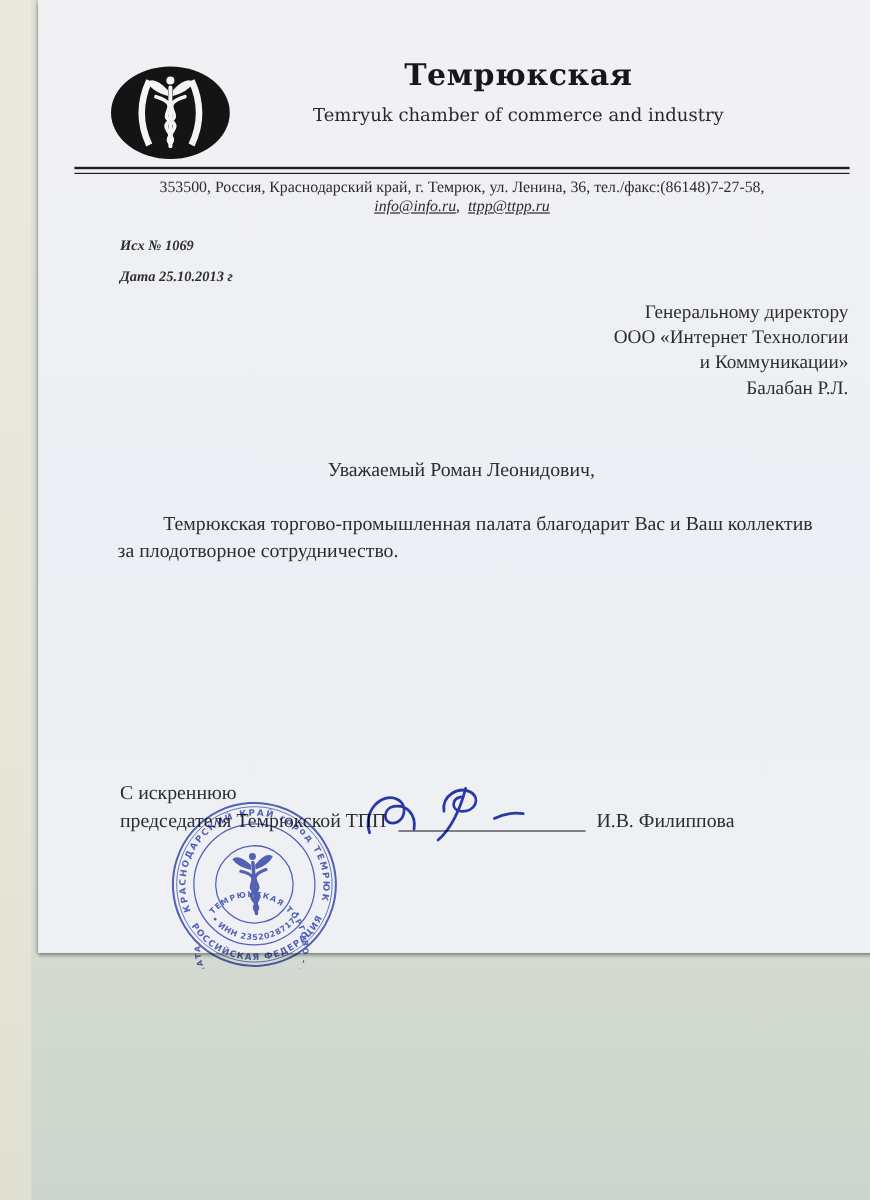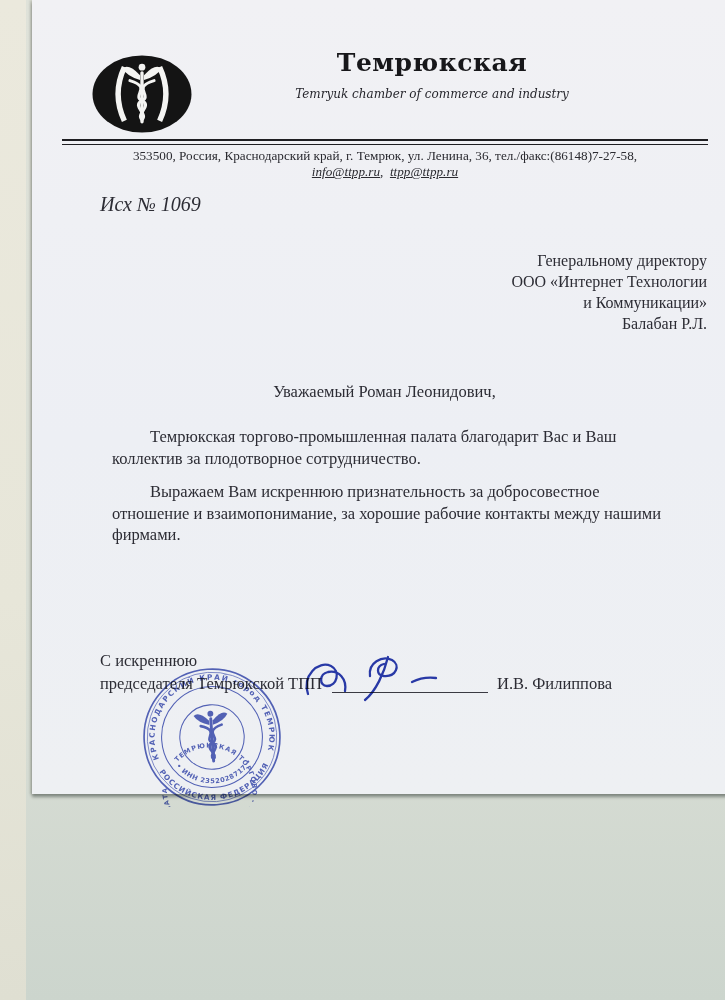--- a/index.html
+++ b/index.html
@@ -15,33 +15,33 @@
   .paper{
     position:absolute;left:32px;top:0;width:700px;height:794px;
     background:linear-gradient(180deg,#f1f1f4 0%,#edeff4 55%,#eef0f3 100%);
     box-shadow:0 3px 3px rgba(30,40,35,.45),-2px 0 2px rgba(70,70,55,.18);
   }
   .abs{position:absolute;}
   
   .logo{left:58px;top:50px;width:104px;height:88px;}
   .titles{left:140px;top:46px;width:520px;text-align:center;color:#17171a;}
   .org-ru{font-family:"DejaVu Serif",serif;font-weight:700;font-size:25px;line-height:34px;letter-spacing:.5px;}
-  .org-en{font-family:"DejaVu Serif",serif;font-style:italic;font-size:12px;margin-top:7px;color:#26262c;}
+  .org-en{font-family:"DejaVu Serif",serif;font-size:15px;margin-top:7px;color:#26262c;}
   .rule{left:30px;top:139px;width:646px;height:3px;border-top:2px solid #1f1f22;border-bottom:1px solid #1f1f22;}
   .address{left:30px;top:148px;width:646px;text-align:center;font-size:13.2px;color:#2a2a30;}
   .address .email{font-style:italic;text-decoration:underline;}
   .address .sep{white-space:pre;}
   
-  .refblock{left:68px;top:191px;font-style:italic;font-size:20px;line-height:26px;color:#2c2c34;}
+  .refblock{left:68px;top:191px;font-style:italic;font-size:12px;line-height:26px;color:#2c2c34;font-weight:bold;}
   
   .recipient{right:25px;top:250px;text-align:right;font-size:16px;line-height:21px;color:#2c2c34;}
   
   .salutation{left:60px;top:382px;width:585px;text-align:center;font-size:16.5px;color:#2c2c34;}
   .bodytext{left:62px;top:426px;width:584px;color:#2c2c34;}
-  .bodytext p{margin:0 0 12px 18px;font-size:16.5px;line-height:21.5px;text-indent:38px;}
+  .bodytext p{margin:0 0 12px 4px;font-size:16.5px;line-height:21.5px;text-indent:38px;}
   
   .closing{left:68px;top:650px;font-size:16.5px;line-height:22.5px;color:#2c2c34;}
   .sig-row{display:flex;align-items:flex-end;}
   .sig-line{display:inline-block;width:156px;border-bottom:1.4px solid #3a3a42;height:15px;margin:0 9px 2px 10px;}
   
   .stamp{left:110px;top:667px;width:140px;height:140px;mix-blend-mode:multiply;opacity:.85;}
   .stamp text{fill:currentColor;}
   .st-outer{font:700 10.5px "DejaVu Sans",sans-serif;letter-spacing:2.2px;}
   .st-outer-b{font:700 10.5px "DejaVu Sans",sans-serif;letter-spacing:1.4px;}
   .st-inner{font:700 9.3px "DejaVu Sans",sans-serif;letter-spacing:1.5px;}
@@ -79,39 +79,39 @@
 
   <div class="abs titles">
     <div class="org-ru">Темрюкская</div>
     <div class="org-en">Temryuk chamber of commerce and industry</div>
   </div>
 
   <div class="abs rule"></div>
 
   <div class="abs address">
     <span>353500, Россия, Краснодарский край, г. Темрюк, ул. Ленина, 36, тел./факс:(86148)7-27-58,</span>
-    <span class="email">info@ttpp.ru</span><span class="sep">,  </span><span class="email">ttpp@ttpp.ru</span>
+    <span class="email">info@info.ru</span><span class="sep">,  </span><span class="email">ttpp@ttpp.ru</span>
   </div>
 
   <div class="abs refblock">
     <div>Исх № 1069</div>
+    <div>Дата 25.10.2013 г</div>
   </div>
 
   <div class="abs recipient">
     <div>Генеральному директору</div>
     <div>ООО «Интернет Технологии</div>
     <div>и Коммуникации»</div>
     <div>Балабан Р.Л.</div>
   </div>
 
   <div class="abs salutation">Уважаемый Роман Леонидович,</div>
 
   <div class="abs bodytext">
     <p>Темрюкская торгово-промышленная палата благодарит Вас и Ваш коллектив за плодотворное сотрудничество.</p>
-    <p>Выражаем Вам искреннюю признательность за добросовестное отношение и взаимопонимание, за хорошие рабочие контакты между нашими фирмами.</p>
   </div>
 
   <div class="abs closing">
     <div>С искреннюю</div>
     <div class="sig-row">
       <span>председателя Темрюкской ТПП</span>
       <span class="sig-line"></span>
       <span>И.В. Филиппова</span>
     </div>
   </div>

